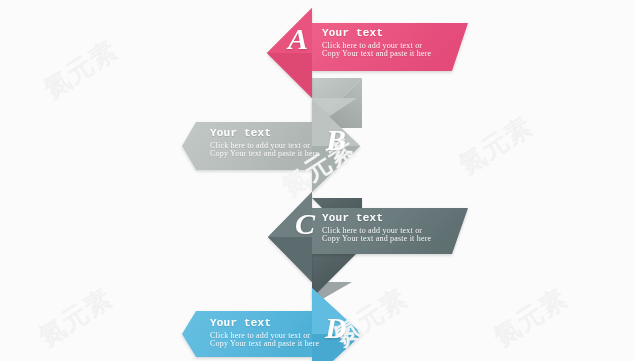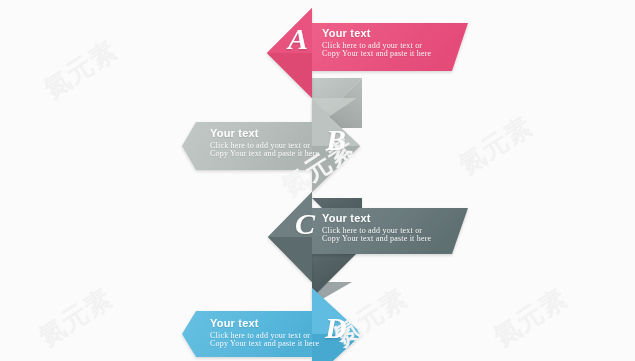--- a/index.html
+++ b/index.html
@@ -47,21 +47,21 @@
 
   
   .txt {
     position: absolute;
     color: #ffffff;
     line-height: 1.05;
     text-shadow: 0 1px 1px rgba(0,0,0,0.12);
   }
   .txt .title {
     display: block;
-    font-family: Liberation Sans, sans-serif;
+    font-family: Liberation Mono, monospace;
     font-size: 11px;
     font-weight: 700;
     margin-bottom: 2px;
     letter-spacing: 0.2px;
   }
   .txt .line {
     display: block;
     font-family: Liberation Serif, serif;
     font-size: 8px;
     letter-spacing: 0.2px;

